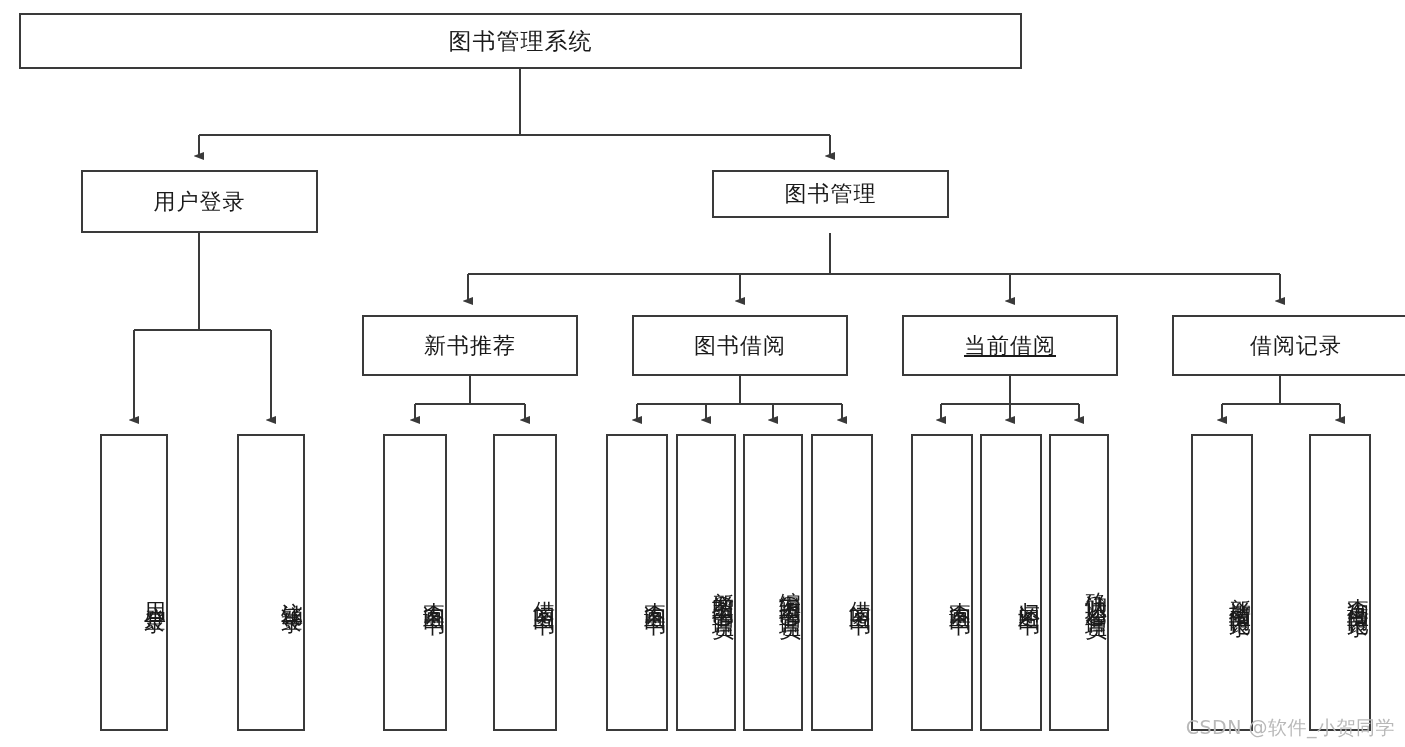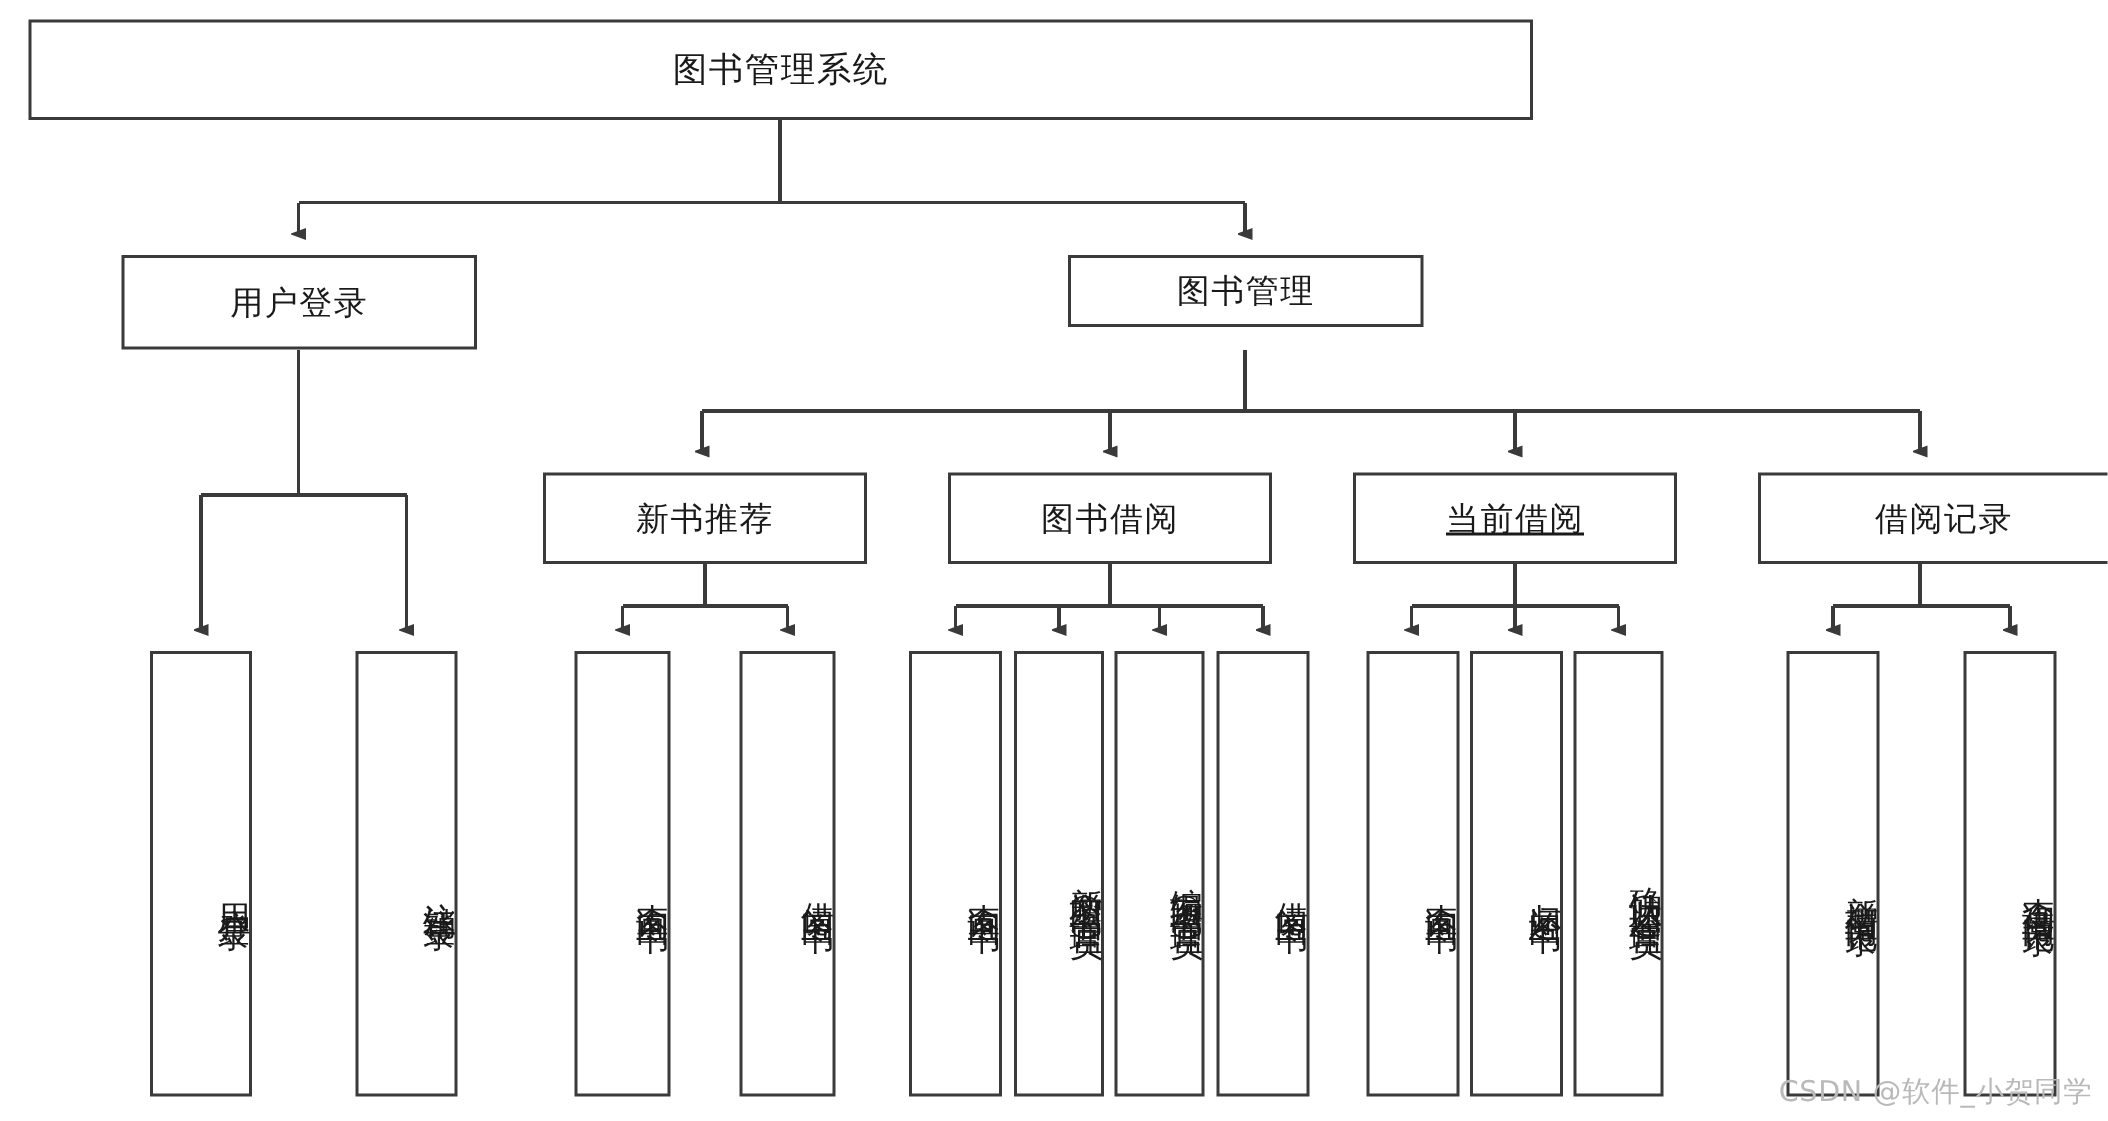--- a/index.html
+++ b/index.html
@@ -101,21 +101,21 @@
       <path d="M1010,404 L1010,420" marker-end="url(#arrow)"></path>
       <path d="M1079,404 L1079,420" marker-end="url(#arrow)"></path>
 
       <path d="M1280,376 L1280,404"></path>
       <path d="M1222,404 L1340,404"></path>
       <path d="M1222,404 L1222,420" marker-end="url(#arrow)"></path>
       <path d="M1340,404 L1340,420" marker-end="url(#arrow)"></path>
     </g>
   </svg>
 
-  <div class="node horiz root" style="left:19px;top:13px;width:1003px;height:67px;">
+  <div class="node horiz root" style="left:19px;top:13px;width:1003px;height:56px;">
     <span class="lbl">图书管理系统</span>
   </div>
 
   <div class="node horiz" style="left:81px;top:170px;width:237px;height:63px;">
     <span class="lbl">用户登录</span>
   </div>
 
   <div class="node horiz" style="left:712px;top:170px;width:237px;height:48px;">
     <span class="lbl">图书管理</span>
   </div>

